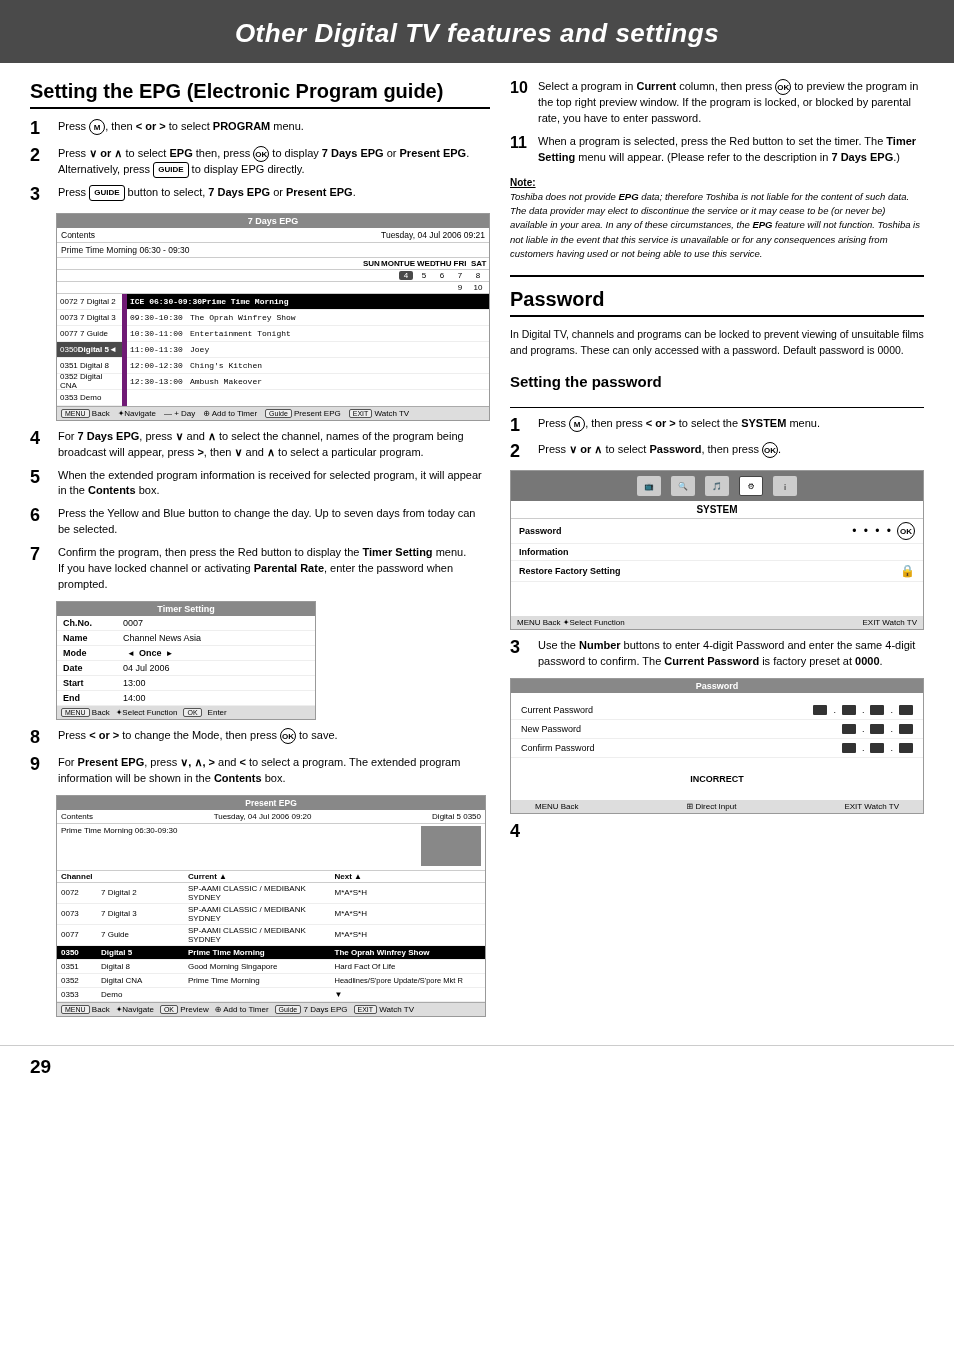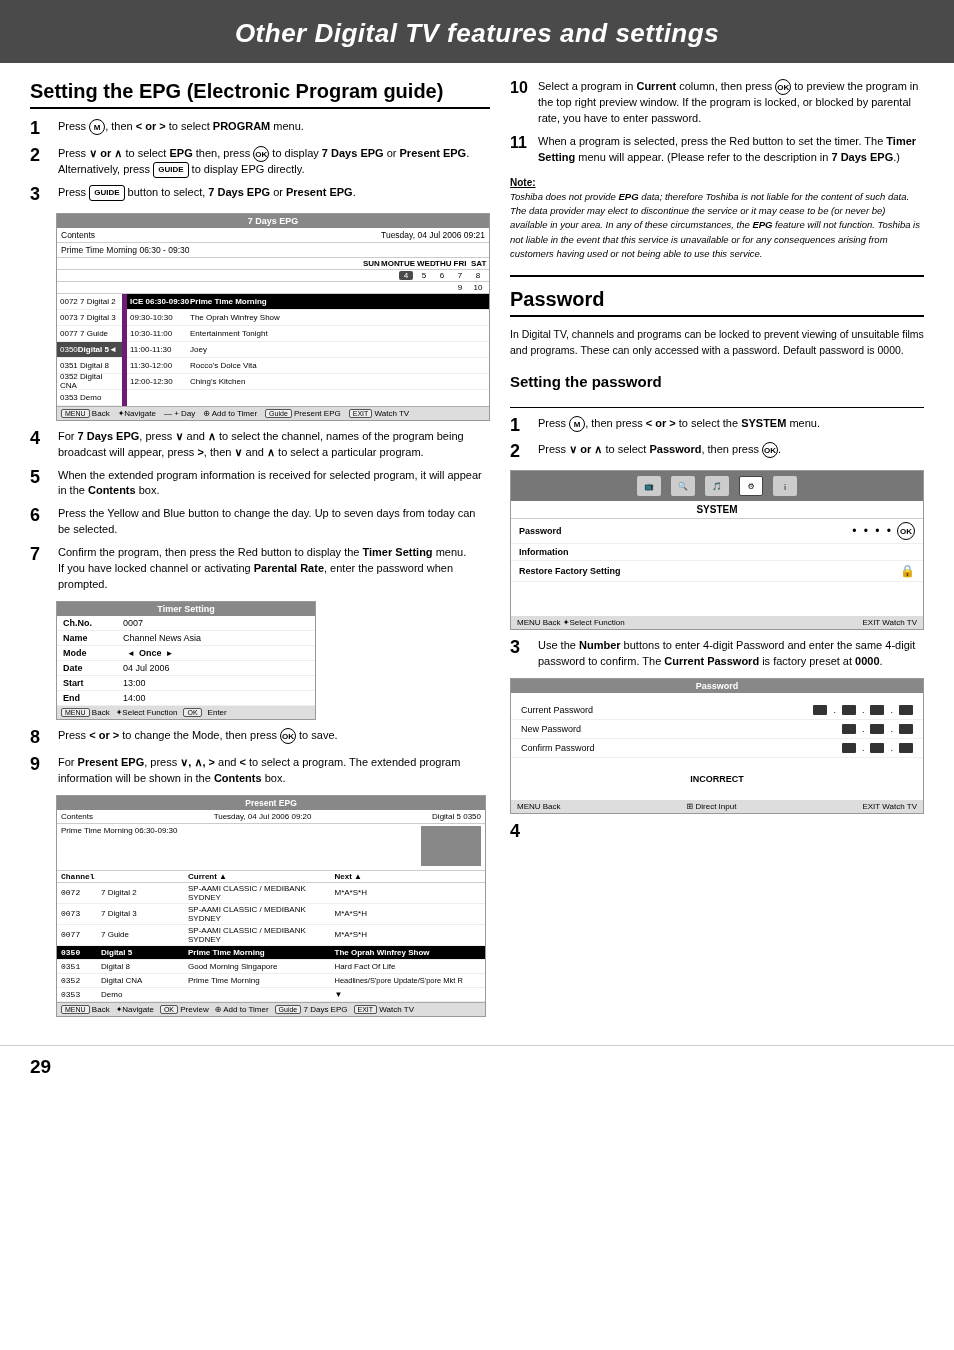--- a/index.html
+++ b/index.html
@@ -151,20 +151,21 @@
     }
     .epg-channels {
       display: flex;
     }
     .epg-ch-col {
       width: 70px;
       border-right: 5px solid #701a75;
     }
     .epg-prog-col {
       flex: 1;
+      font-family: Liberation Mono, monospace;
     }
     .epg-ch-row {
       padding: 1px 3px;
       border-bottom: 1px solid #eee;
       height: 16px;
       display: flex;
       align-items: center;
       font-size: 8px;
     }
     .epg-ch-row.highlighted {
@@ -268,21 +269,21 @@
       margin-left: 4px;
       margin-bottom: 2px;
     }
     .pepg-ch-header {
       display: flex;
       border-bottom: 1px solid #ccc;
       padding: 1px 4px;
       font-size: 8px;
       font-weight: bold;
     }
-    .pepg-ch-num { width: 40px; font-family: Liberation Mono, monospace; }
+    .pepg-ch-num { width: 40px; }
     .pepg-ch-name { width: 55px; }
     .pepg-current { flex: 1; margin-left: 32px; }
     .pepg-next { flex: 1; }
     .pepg-data-row {
       display: flex;
       border-bottom: 1px solid #eee;
       padding: 1px 4px;
       font-size: 8px;
       min-height: 14px;
       align-items: center;
@@ -409,21 +410,21 @@
     .pw-incorrect {
       text-align: center;
       padding: 6px;
       font-weight: bold;
       font-size: 9px;
     }
     .pw-footer {
       background: #ddd;
       display: flex;
       justify-content: space-between;
-      padding: 2px 6px;
+      padding: 2px 24px;
       font-size: 8px;
     }
 
     
     .note-box {
       margin-top: 10px;
     }
     .note-label {
       font-weight: bold;
       font-size: 10px;
@@ -530,26 +531,26 @@
             </div>
           <div class="epg-prog-row">
               <span class="epg-prog-time">10:30-11:00</span>
               <span>Entertainment Tonight</span>
             </div>
           <div class="epg-prog-row">
               <span class="epg-prog-time">11:00-11:30</span>
               <span>Joey</span>
             </div>
           <div class="epg-prog-row">
-              <span class="epg-prog-time">11:30-12:00</span>
-              <span>Rocco's Dolce Vita</span>
+              <span class="epg-prog-time">12:00-12:30</span>
+              <span>Ching's Kitchen</span>
             </div>
           <div class="epg-prog-row">
-              <span class="epg-prog-time">12:00-12:30</span>
-              <span>Ching's Kitchen</span>
+              <span class="epg-prog-time">12:30-13:00</span>
+              <span>Ambush Makeover</span>
             </div>
         </div>
       </div>
       <div class="epg-footer-bar">
         <span><span class="btn-small">MENU</span> Back</span>
         <span>✦Navigate</span>
         <span>— + Day</span>
         <span>⊕ Add to Timer</span>
         <span><span class="btn-small">Guide</span> Present EPG</span>
         <span><span class="btn-small">EXIT</span> Watch TV</span>

